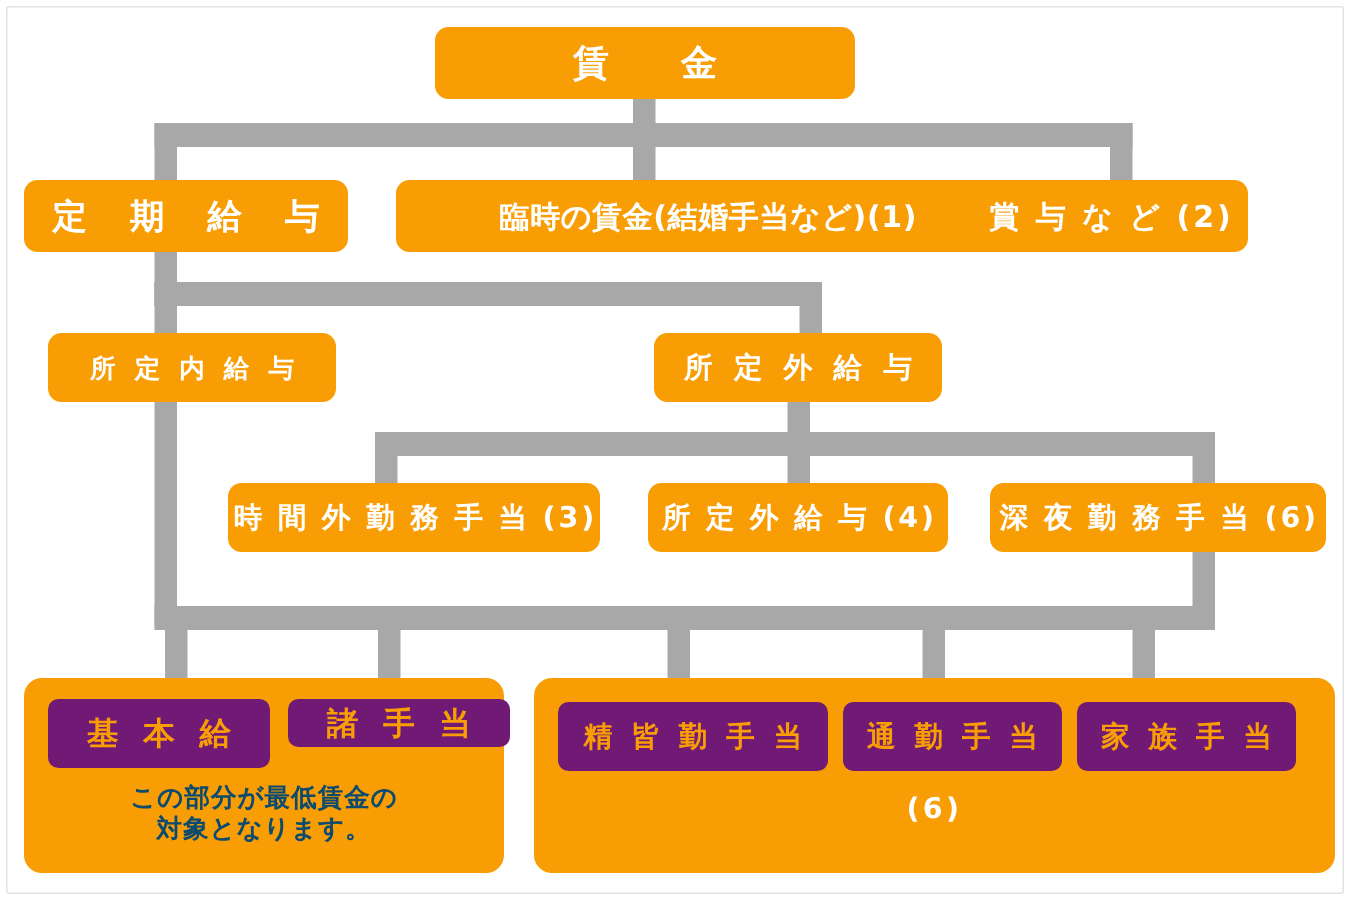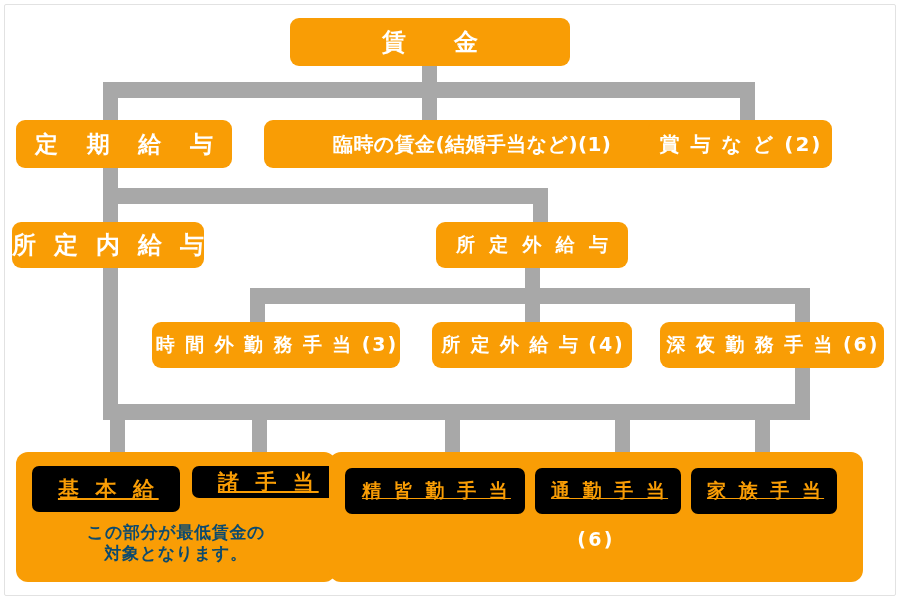--- a/index.html
+++ b/index.html
@@ -35,30 +35,29 @@
   }
   .box.tight{letter-spacing:0.02em;text-indent:0.02em;}
   .panel{
     position:absolute;
     background:#f99d05;
     border-radius:12px;
     box-sizing:border-box;
   }
   .wbox{
     position:absolute;
-    background:#000000;
+    background:#701a75;
     border-radius:7px;
     color:#f99d05;
     display:flex;align-items:center;justify-content:center;
     font-weight:bold;
     letter-spacing:0.22em;
     text-indent:0.22em;
     white-space:nowrap;
     box-sizing:border-box;
-    text-decoration:underline;
   }
   .caption{
     position:absolute;
     color:#0c4a6e;
     font-weight:bold;
     text-align:center;
     line-height:1.22;
     white-space:pre-line;
     letter-spacing:0.04em;
   }
@@ -111,37 +110,37 @@
   <div class="line" style="left:755px;top:404px;width:15px;height:52px;"></div>
 
   <div class="box" style="left:290px;top:18px;width:280px;height:48px;font-size:24px;letter-spacing:0.5em;text-indent:0.5em;">賃　金</div>
 
   <div class="box" style="left:16px;top:120px;width:216px;height:48px;font-size:23px;letter-spacing:0.45em;text-indent:0.45em;">定 期 給 与</div>
 
   <div class="box tight" style="left:264px;top:120px;width:416px;height:48px;font-size:20px;">臨時の賃金(結婚手当など)(1)</div>
 
   <div class="box tight" style="left:648px;top:120px;width:184px;height:48px;font-size:20px;letter-spacing:0.1em;text-indent:0.1em;">賞 与 な ど (2)</div>
 
-  <div class="box" style="left:12px;top:222px;width:192px;height:46px;font-size:24px;letter-spacing:0.2em;text-indent:0.2em;">所 定 内 給 与</div>
+  <div class="box" style="left:32px;top:222px;width:192px;height:46px;font-size:17px;letter-spacing:0.2em;text-indent:0.2em;">所 定 内 給 与</div>
 
   <div class="box" style="left:436px;top:222px;width:192px;height:46px;font-size:19px;letter-spacing:0.2em;text-indent:0.2em;">所 定 外 給 与</div>
 
   <div class="box" style="left:152px;top:322px;width:248px;height:46px;font-size:19px;letter-spacing:0.1em;text-indent:0.1em;">時 間 外 勤 務 手 当 (3)</div>
 
   <div class="box" style="left:432px;top:322px;width:200px;height:46px;font-size:19px;letter-spacing:0.1em;text-indent:0.1em;">所 定 外 給 与 (4)</div>
 
   <div class="box" style="left:660px;top:322px;width:224px;height:46px;font-size:19px;letter-spacing:0.1em;text-indent:0.1em;">深 夜 勤 務 手 当 (6)</div>
 
   <div class="panel" style="left:16px;top:452px;width:320px;height:130px;">
     <div class="wbox" style="left:16px;top:14px;width:148px;height:46px;font-size:21px;">基 本 給</div>
     <div class="wbox" style="left:176px;top:14px;width:148px;height:32px;font-size:21px;">諸 手 当</div>
     <div class="caption" style="left:0px;top:70px;width:320px;font-size:17px;">この部分が最低賃金の
 対象となります。</div>
   </div>
 
-  <div class="panel" style="left:329px;top:452px;width:534px;height:130px;">
+  <div class="panel" style="left:356px;top:452px;width:534px;height:130px;">
     <div class="wbox" style="left:16px;top:16px;width:180px;height:46px;font-size:19px;letter-spacing:0.16em;text-indent:0.16em;">精 皆 勤 手 当</div>
     <div class="wbox" style="left:206px;top:16px;width:146px;height:46px;font-size:19px;letter-spacing:0.16em;text-indent:0.16em;">通 勤 手 当</div>
     <div class="wbox" style="left:362px;top:16px;width:146px;height:46px;font-size:19px;letter-spacing:0.16em;text-indent:0.16em;">家 族 手 当</div>
     <div class="caption6" style="left:0px;top:76px;width:534px;font-size:19px;">(6)</div>
   </div>
 
 </div>
 
 </body></html>

